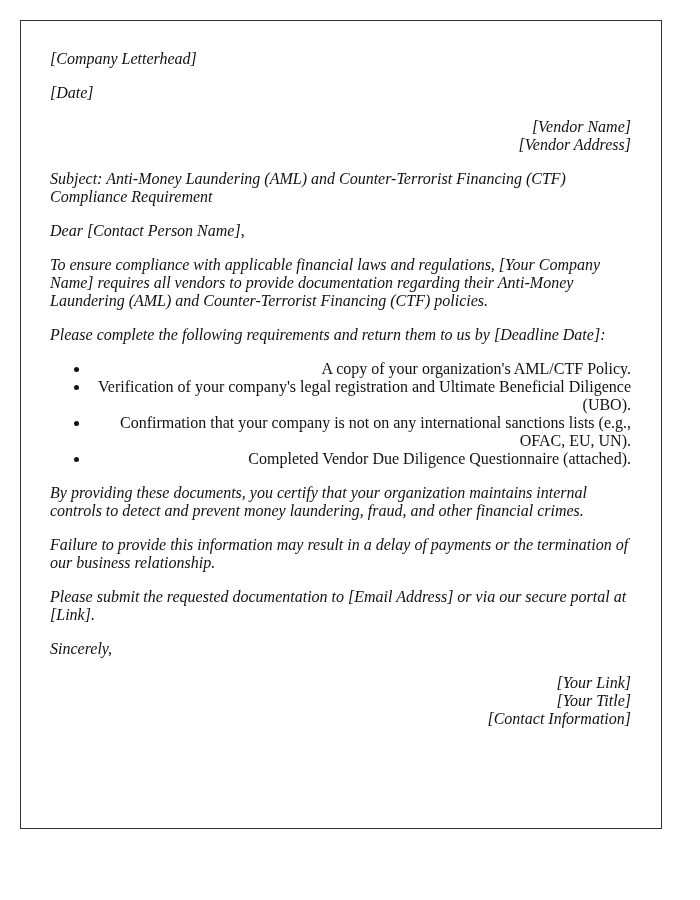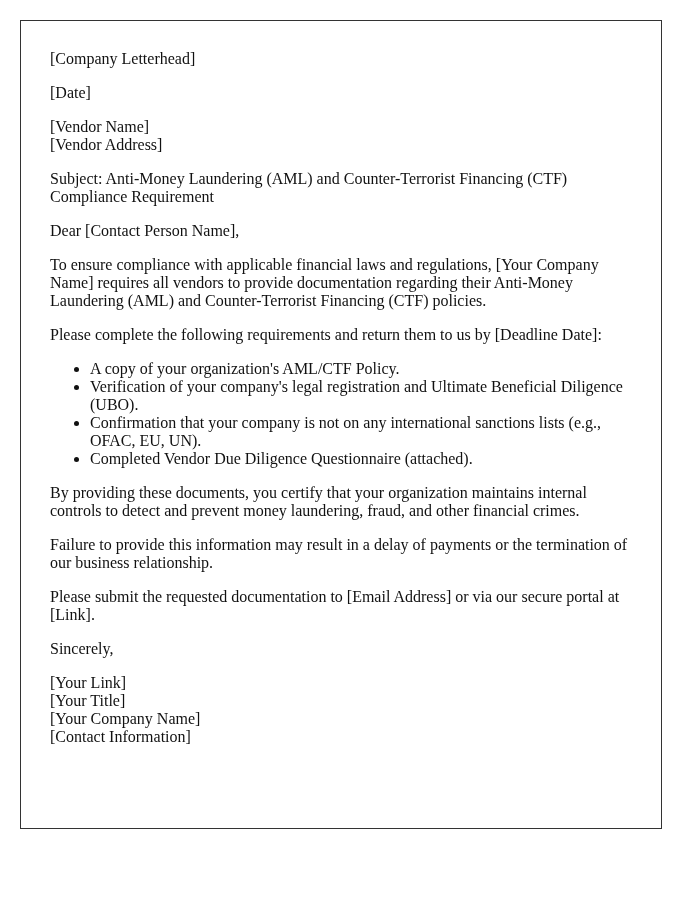--- a/index.html
+++ b/index.html
@@ -20,30 +20,33 @@
       position: absolute;
       left: 20px;
       top: 20px;
       width: 581px;
       height: 746px;
       border: 1px solid #333333;
       padding: 29px 30px 32px 29px;
     }
     .letter p {
       margin: 0 0 16px 0;
+      font-style: italic;
     }
     .letter ul {
       margin: 0 0 16px 0;
       padding-left: 40px;
     }
     .letter ul li {
       margin: 0;
+      text-align: right;
     }
     .block-line {
       display: block;
+      text-align: right;
     }
   </style>
 </head>
 <body>
 
 <div class="letter">
   <p>[Company Letterhead]</p>
   <p>[Date]</p>
 
   <p>
@@ -64,16 +67,15 @@
   </ul>
 
   <p>By providing these documents, you certify that your organization maintains internal controls to detect and prevent money laundering, fraud, and other financial crimes.</p>
   <p>Failure to provide this information may result in a delay of payments or the termination of our business relationship.</p>
   <p>Please submit the requested documentation to [Email Address] or via our secure portal at [Link].</p>
   <p>Sincerely,</p>
 
   <p>
     <span class="block-line">[Your Link]</span>
     <span class="block-line">[Your Title]</span>
-    <span class="block-line">[Your Company Name]</span>
     <span class="block-line">[Contact Information]</span>
   </p>
 </div>
 
 </body></html>

